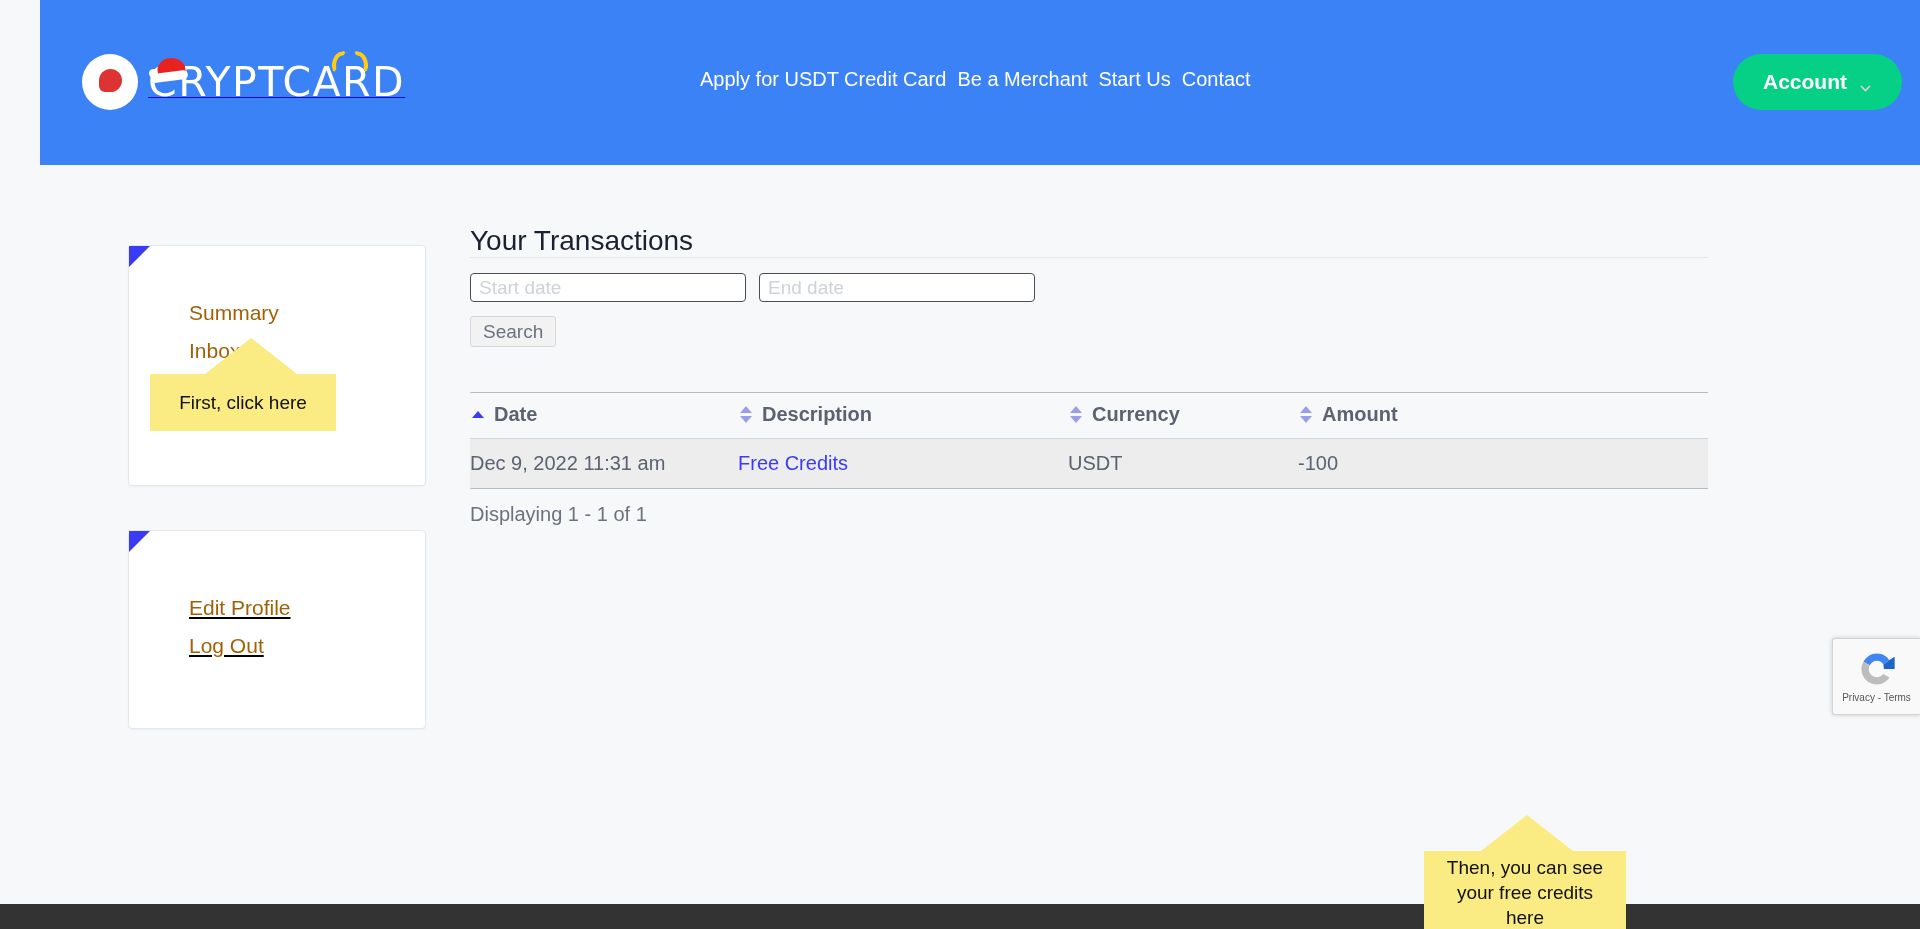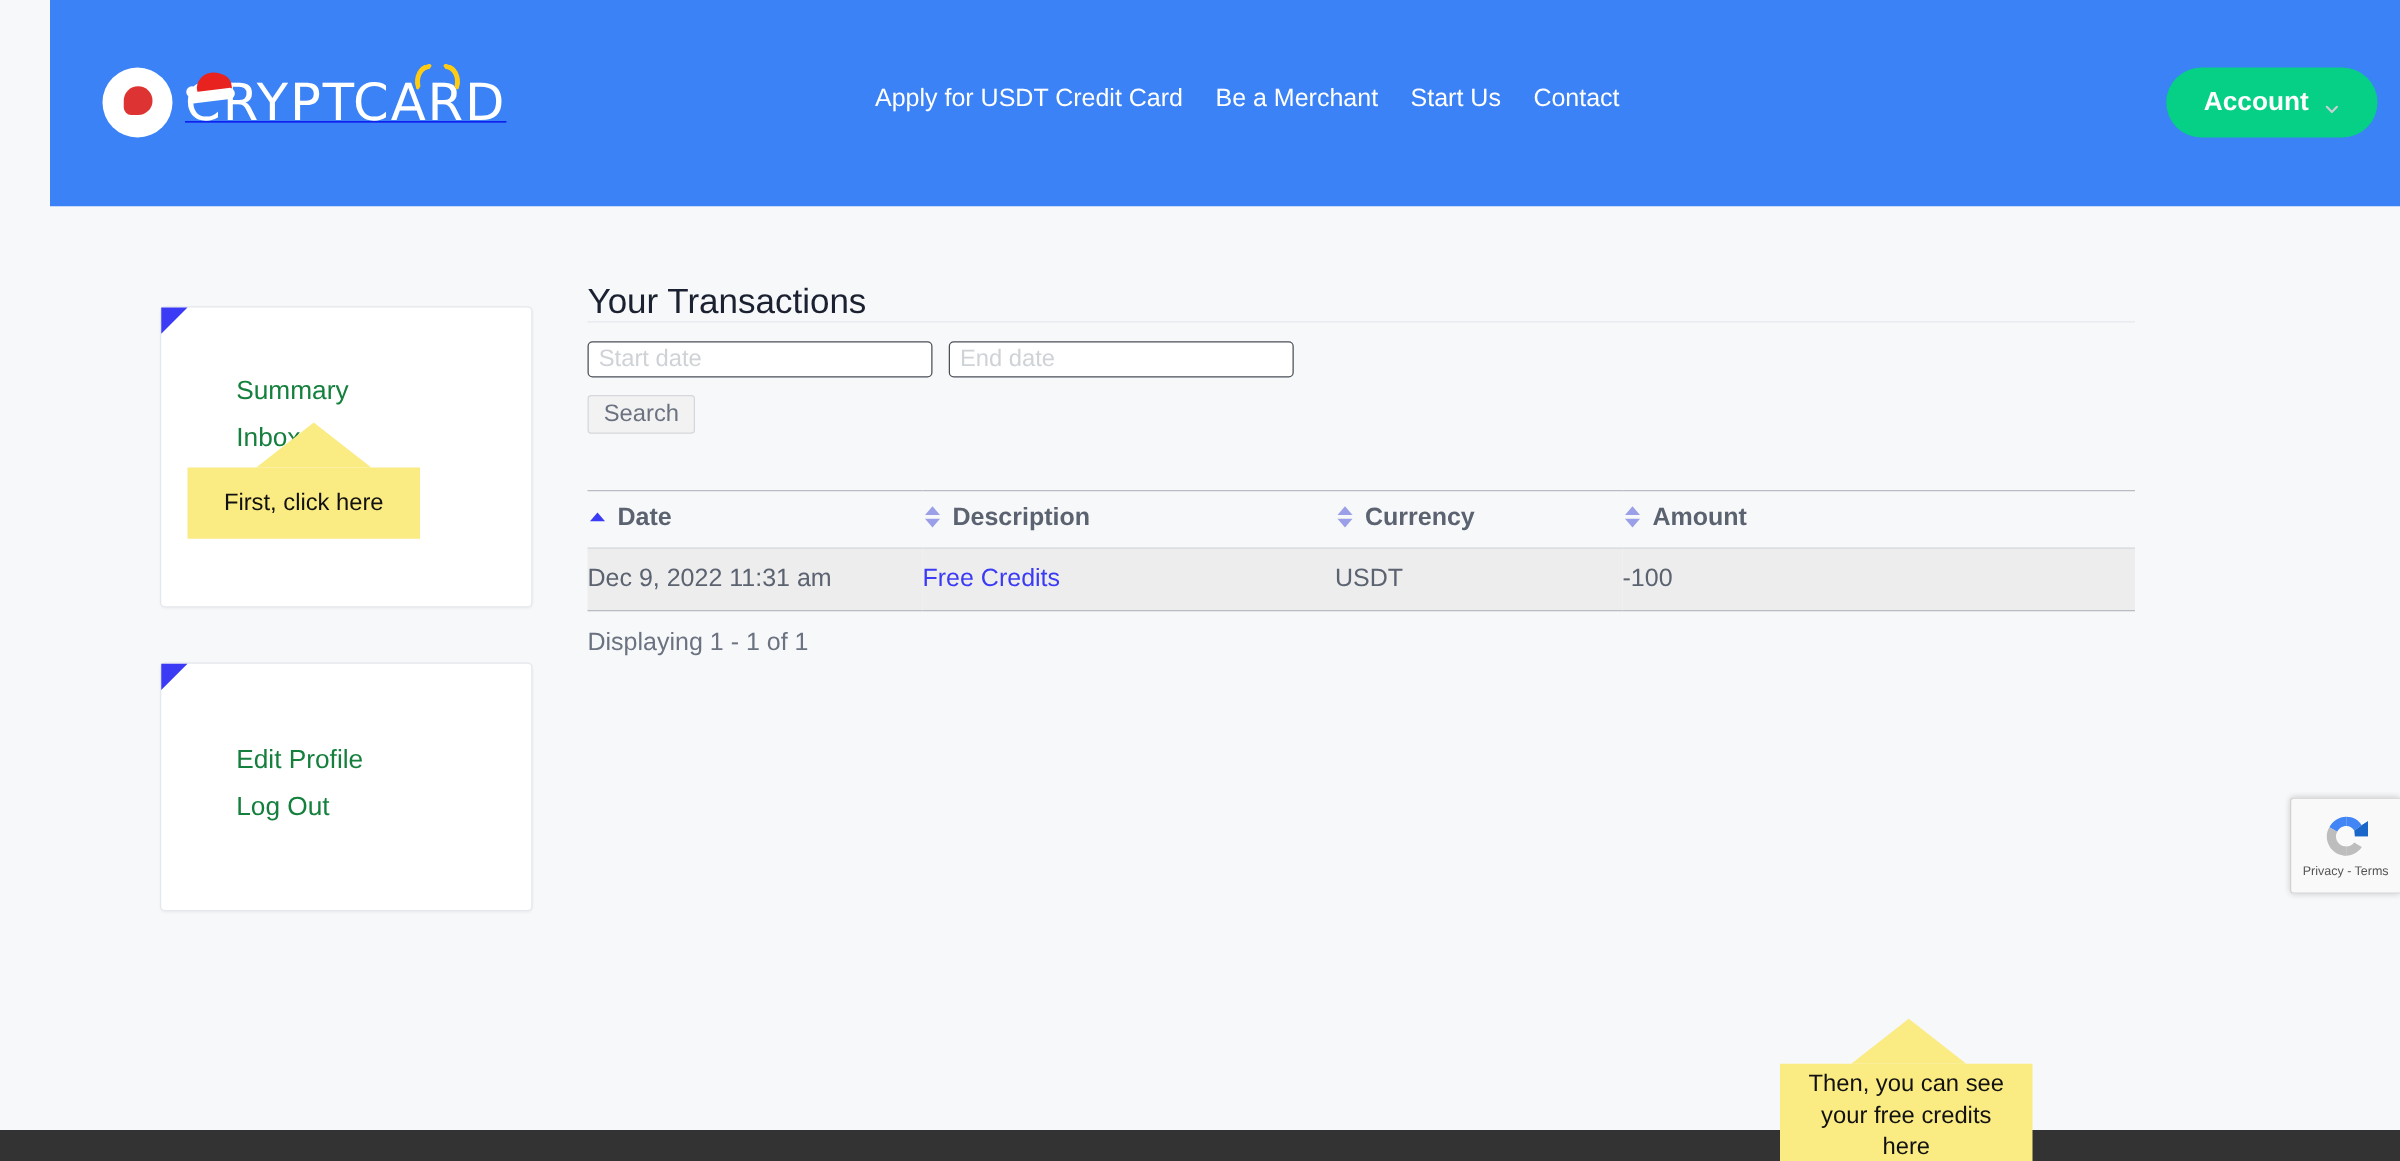--- a/index.html
+++ b/index.html
@@ -100,21 +100,21 @@
   .logo-bow .bow-r {
     right: 0;
     border-radius: 20% 70% 50% 50% / 80% 80% 20% 20%;
     transform: rotate(12deg);
     border-left-color: transparent;
     border-bottom-color: transparent;
   }
 
   .nav {
     position: absolute; left: 660px; top: 68px;
-    display: flex; align-items: flex-end; gap: 26px;
+    display: flex; align-items: flex-end; gap: 11px;
   }
   .nav a {
     color: #ffffff;
     font-size: 20px;
     text-decoration: none;
     white-space: nowrap;
   }
   .account-btn {
     position: absolute; right: 58px; top: 54px;
     height: 56px;
@@ -152,28 +152,28 @@
   }
   .card .corner {
     position: absolute; left: 0; top: 0;
     width: 0; height: 0;
     border-top: 21px solid #3b3bf5;
     border-right: 21px solid transparent;
   }
   .card-menu { padding: 48px 0 52px 0; }
   .card-menu a {
     display: block;
-    color: #15803d;
+    color: #a16207;
     font-size: 21px;
     text-decoration: none;
     padding: 7px 0 7px 60px;
   }
   #card-account { height: 241px; }
   #card-profile { margin-top: 44px; height: 199px; }
-  #card-profile .card-menu { padding-top: 58px; }
+  #card-profile .card-menu { padding-top: 58px; text-decoration: underline; }
 
   
   .callout {
     position: absolute;
     background: #faeb83;
     color: #111111;
     font-size: 19px;
     line-height: 25px;
     text-align: center;
     padding: 10px 14px;

